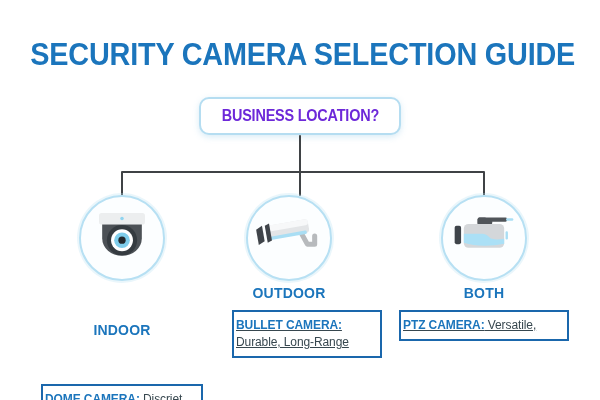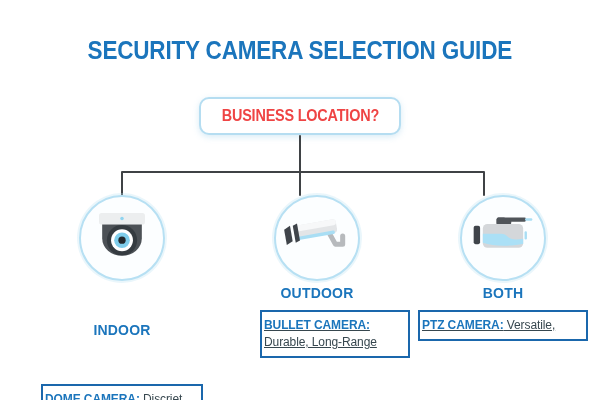--- a/index.html
+++ b/index.html
@@ -2,36 +2,36 @@
 <html><head>
 <meta charset="utf-8">
 <style>
   html,body{margin:0;padding:0;background:#ffffff;}
   .canvas{
     position:relative;width:600px;height:400px;background:#ffffff;overflow:hidden;
     font-family:"Liberation Sans", sans-serif;
   }
   .title{
     position:absolute;top:36px;left:0;width:600px;text-align:center;
-    font-size:25px;font-weight:bold;color:#1b75bc;letter-spacing:-0.2px;white-space:nowrap;
+    font-size:32px;font-weight:bold;color:#1b75bc;letter-spacing:-0.2px;white-space:nowrap;
   }
   .squish{display:inline-block;transform:scaleX(.9);transform-origin:50% 50%;white-space:nowrap;}
   .decision{
     position:absolute;left:199px;top:97px;width:202px;height:38px;box-sizing:border-box;
     border:2px solid #b5ddf1;border-radius:10px;background:#ffffff;
     box-shadow:0 2px 6px rgba(166,210,235,.45);
     display:flex;align-items:center;justify-content:center;
-    font-size:16px;font-weight:bold;color:#ef4444;letter-spacing:-0.2px;white-space:nowrap;
+    font-size:16px;font-weight:bold;color:#6d28d9;letter-spacing:-0.2px;white-space:nowrap;
   }
   .connectors{position:absolute;left:0;top:0;}
   .branch{
     position:absolute;top:195px;width:170px;
     display:flex;flex-direction:column;align-items:center;
   }
-  .branch.b0{left:37px;gap:37px;} .branch.b1{left:232px;} .branch.b2{left:418px;}
+  .branch.b0{left:37px;gap:37px;} .branch.b1{left:204px;} .branch.b2{left:399px;}
   .circle{
     width:86px;height:86px;border-radius:50%;box-sizing:border-box;
     border:2px solid #b7e0f3;background:#fcfeff;
     box-shadow:0 0 0 2px rgba(185,224,243,.30);
     display:flex;align-items:center;justify-content:center;
   }
   .circle svg{margin-bottom:6px;}
   .branch-label{
     margin-top:4px;font-size:14px;font-weight:bold;color:#1b75bc;letter-spacing:0.2px;
   }

